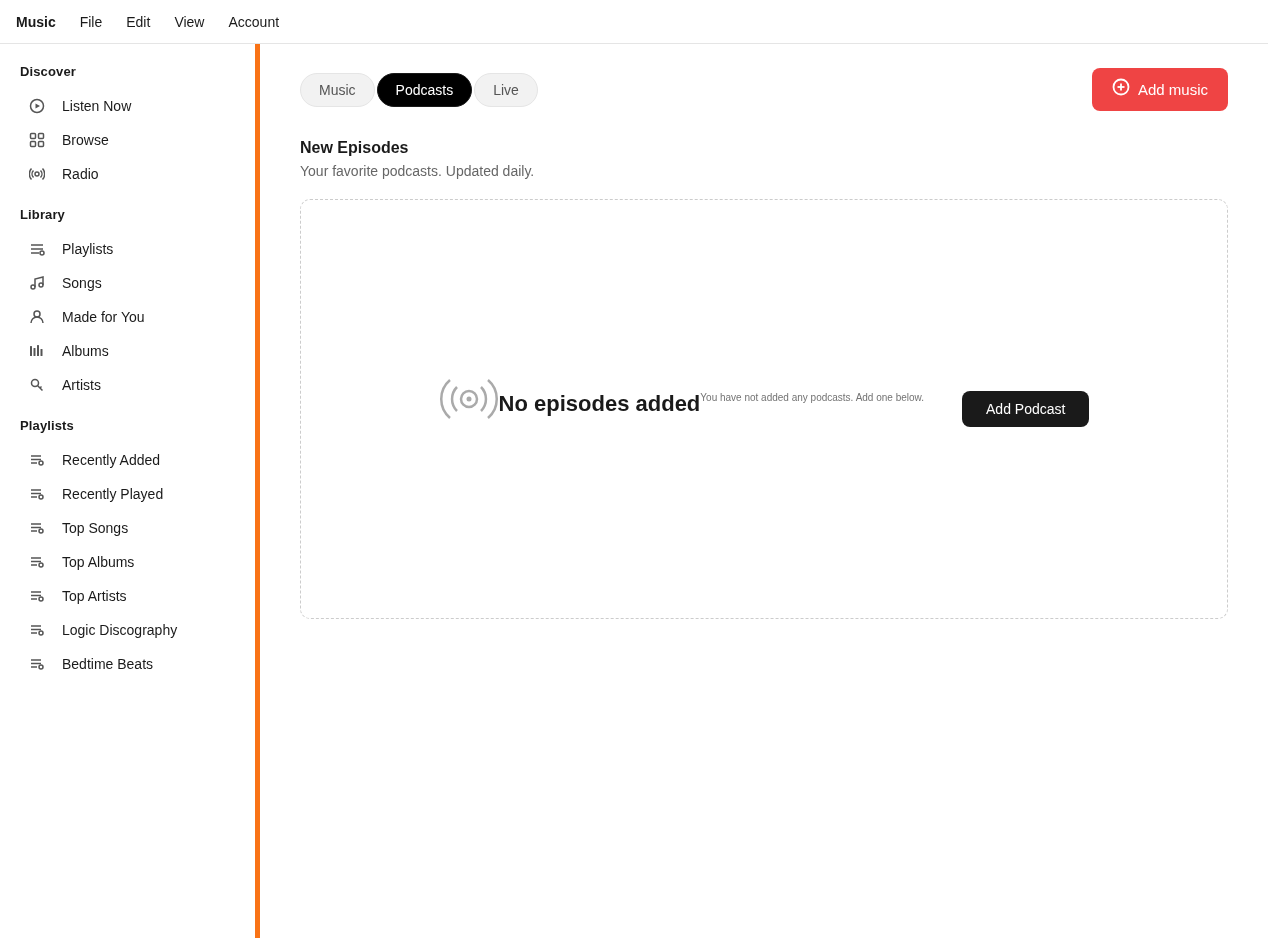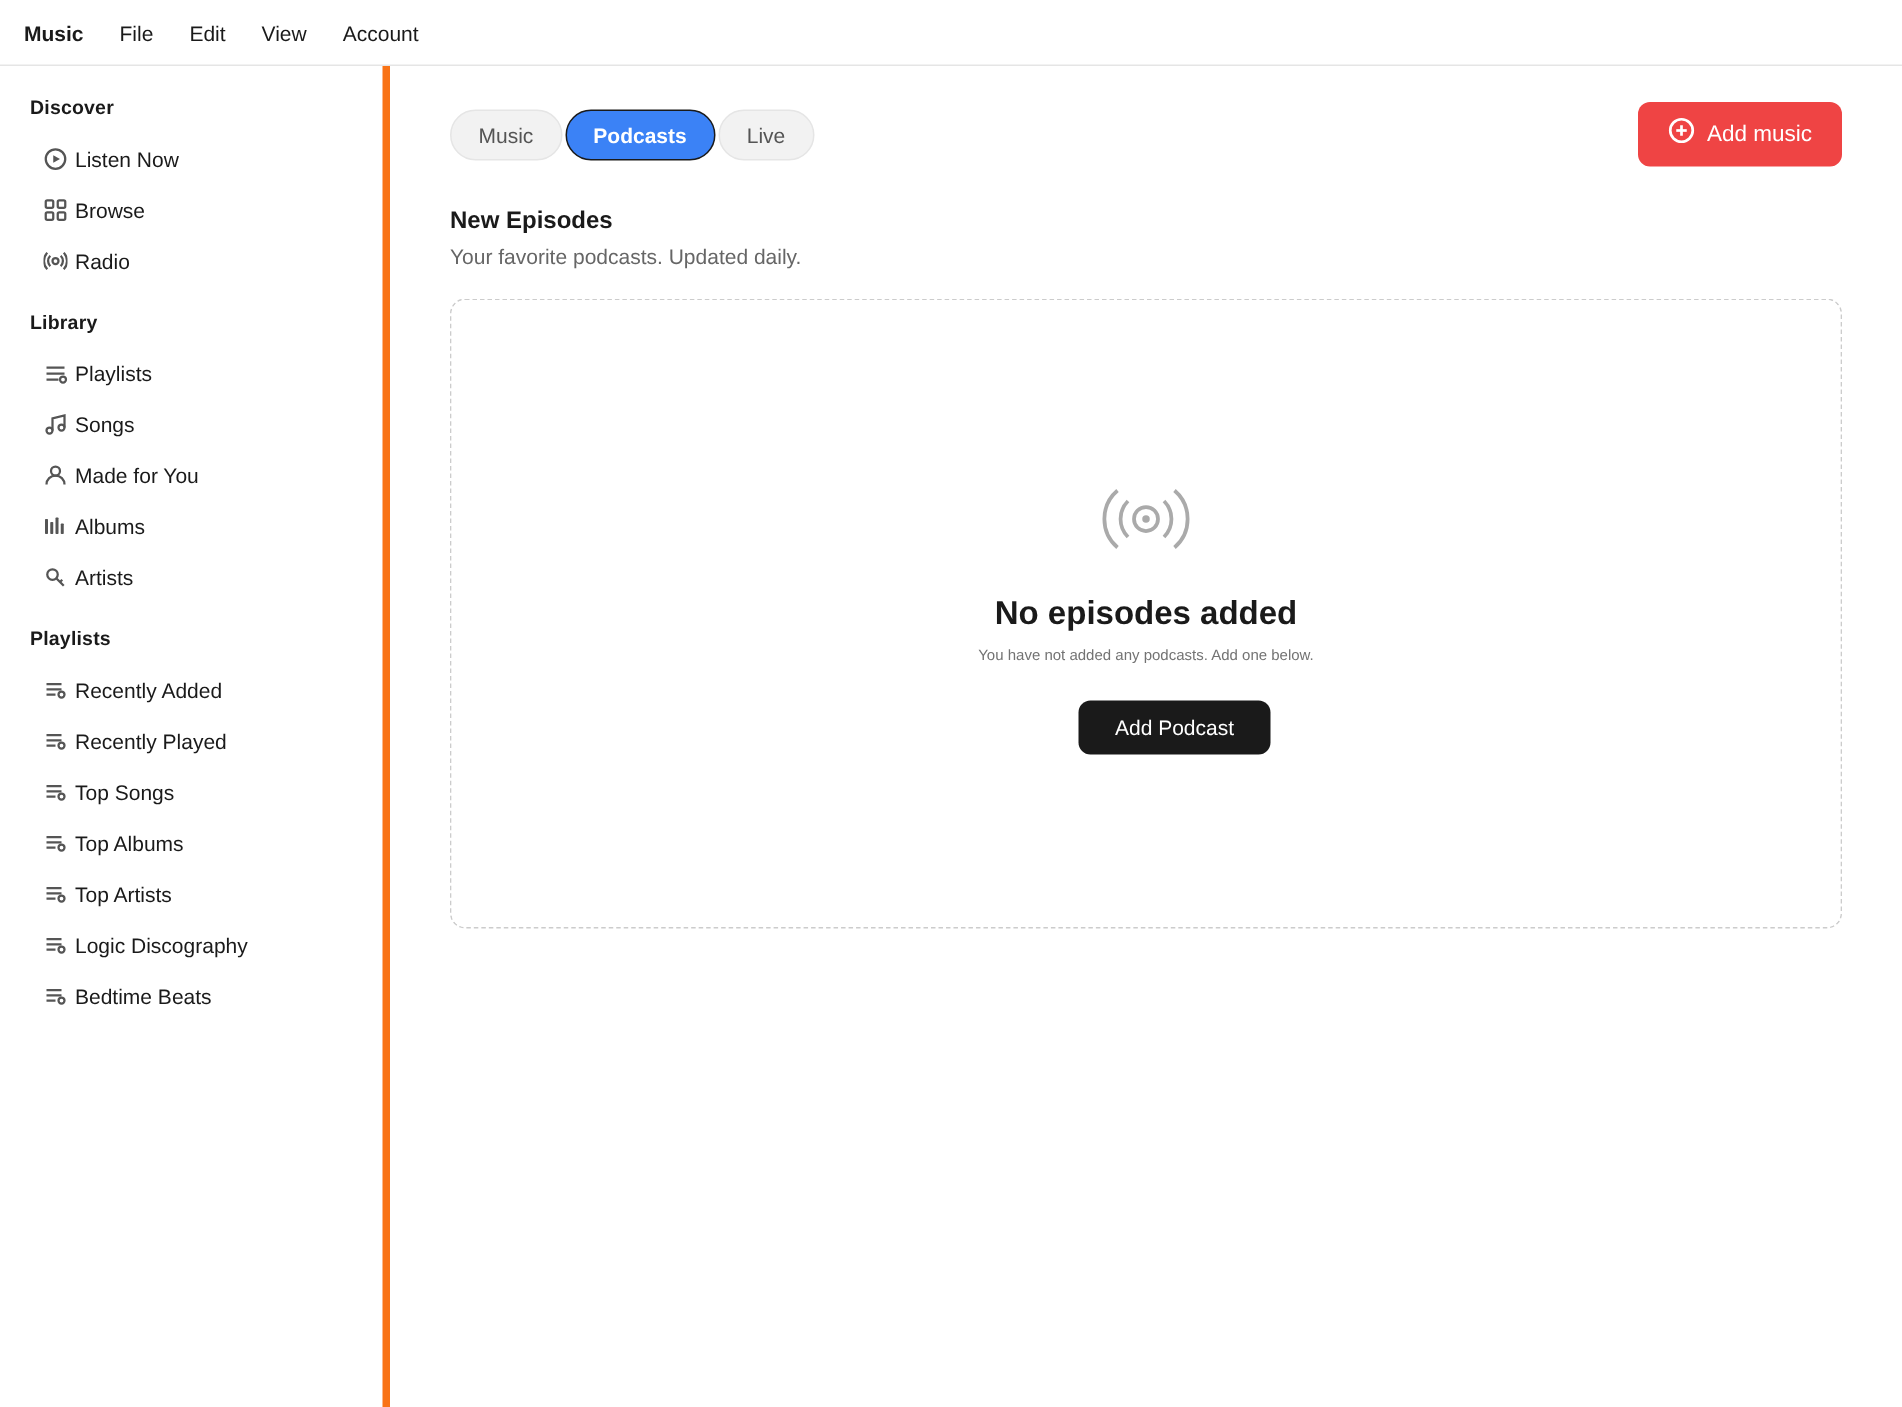--- a/index.html
+++ b/index.html
@@ -9,43 +9,43 @@
     .menubar { display: flex; align-items: center; padding: 0 16px; height: 44px; border-bottom: 1px solid #e5e5e5; gap: 24px; }
     .menubar-item { font-size: 14px; cursor: pointer; font-weight: 500; }
     .menubar-item:first-child { font-weight: 700; }
 
     
     .app-layout { display: flex; height: calc(938px - 44px); }
 
     
     .sidebar { width: 260px; border-right: 5px solid #f97316; padding: 20px 0; overflow-y: auto; flex-shrink: 0; }
     .sidebar-section-title { font-size: 13px; font-weight: 700; color: #1a1a1a; padding: 0 20px 10px 20px; letter-spacing: 0.01em; }
-    .sidebar-item { display: flex; align-items: center; gap: 4px; padding: 8px 20px; font-size: 14px; cursor: pointer; border-radius: 6px; margin: 0 8px; }
+    .sidebar-item { display: flex; align-items: center; gap: 16px; padding: 8px 20px; font-size: 14px; cursor: pointer; border-radius: 6px; margin: 0 8px; }
     .sidebar-icon { width: 18px; height: 18px; display: flex; align-items: center; justify-content: center; flex-shrink: 0; color: #555; }
     .playlists-section { margin-top: 8px; }
 
     
     .main-content { flex: 1; padding: 24px 40px; overflow-y: auto; }
 
     
     .tabs-row { display: flex; align-items: center; justify-content: space-between; margin-bottom: 28px; }
     .tabs { display: flex; gap: 2px; }
     .tab { padding: 8px 18px; border-radius: 20px; font-size: 14px; cursor: pointer; border: 1px solid transparent; }
-    .tab.active { background: #3b82f6; color: #fff; border-color: #1a1a1a; font-weight: 700; }
+    .tab.active { background: #000000; color: #fff; border-color: #1a1a1a; font-weight: 400; }
     .tab.inactive { background: #f2f2f2; color: #555; border-color: #e5e5e5; }
 
     .add-music-btn { display: flex; align-items: center; gap: 8px; background: #ef4444; color: #fff; border: none; border-radius: 8px; padding: 10px 20px; font-size: 15px; font-weight: 500; cursor: pointer; }
     .add-music-icon { font-size: 18px; }
 
     
     .section-heading { font-size: 16px; font-weight: 700; margin-bottom: 6px; }
     .section-subheading { font-size: 14px; color: #666; margin-bottom: 20px; }
 
     
-    .empty-box { border: 1.5px dashed #ccc; border-radius: 10px; display: flex; flex-direction: column; align-items: center; justify-content: center; padding: 80px 40px; min-height: 420px; }
+    .empty-box { border: 1.5px dashed #ccc; border-radius: 10px; display: flex; align-items: center; justify-content: center; padding: 80px 40px; min-height: 420px; }
     .podcast-icon { width: 60px; height: 60px; margin-bottom: 20px; color: #aaa; }
     .empty-title { font-size: 22px; font-weight: 600; margin-bottom: 10px; }
     .empty-subtitle { font-size: 10px; color: #737373; margin-bottom: 24px; }
     .add-podcast-btn { background: #1a1a1a; color: #fff; border: none; border-radius: 8px; padding: 10px 24px; font-size: 14px; font-weight: 500; cursor: pointer; margin-left: 38px; }
   </style>
 </head>
 <body>
 
 <div class="menubar">
   <span class="menubar-item">Music</span>

